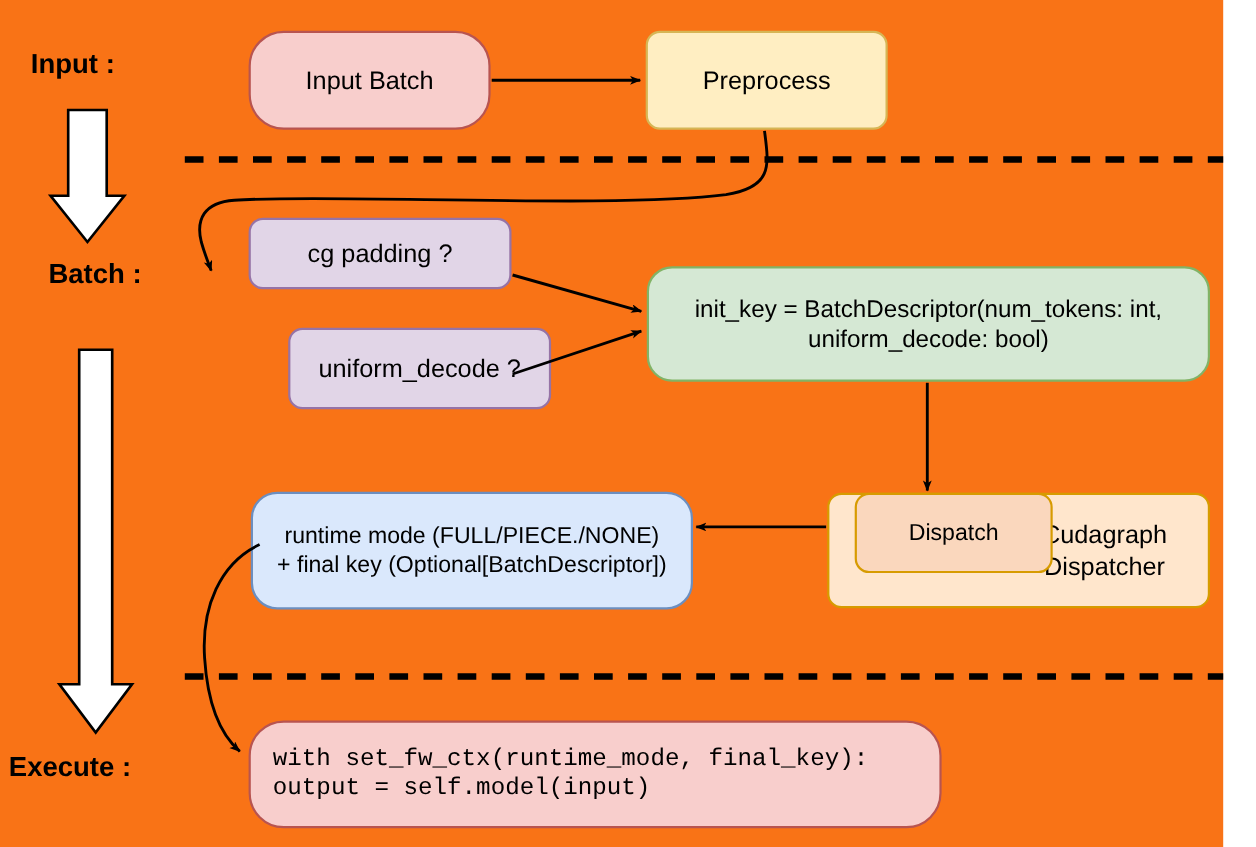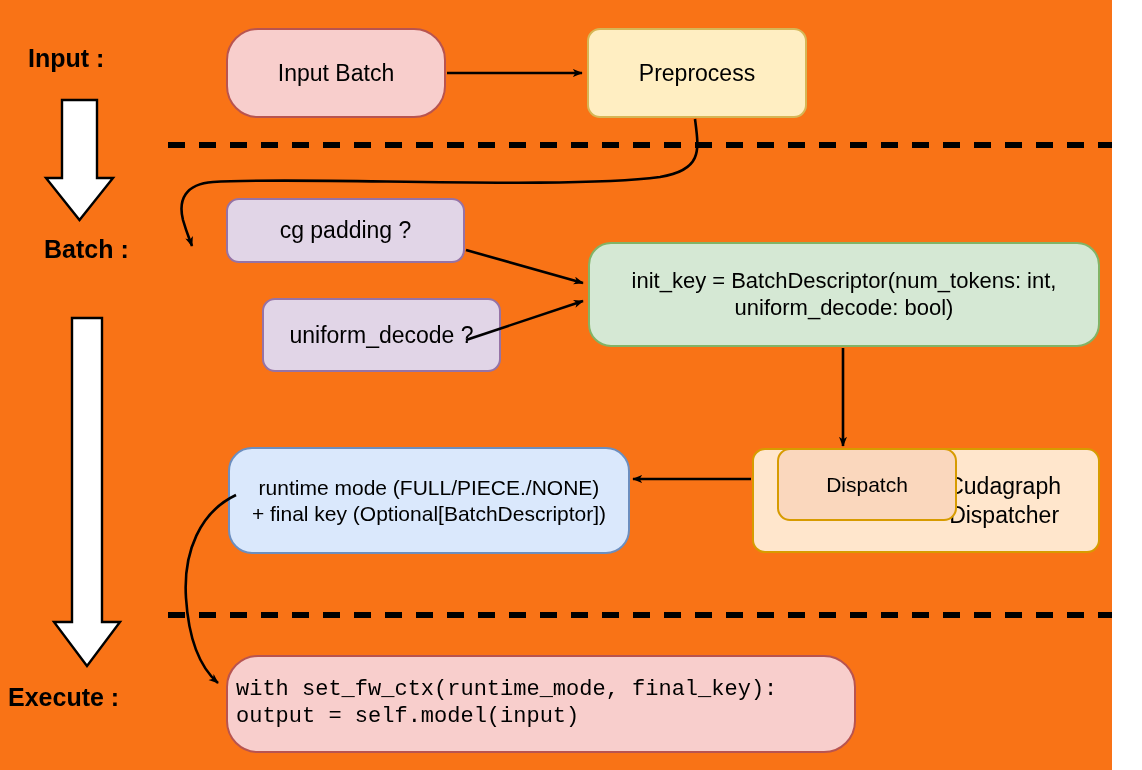--- a/index.html
+++ b/index.html
@@ -50,21 +50,21 @@
   .n-green  {background:#d5e8d4; border-color:#82b366;border-radius:23px;}
   .n-blue   {background:#dae8fc; border-color:#6c8ebf;}
   .n-orange-outer{background:#ffe6cc; border-color:#d79b00;}
   .n-orange-inner{background:#fad7bd; border-color:#d79b00;margin-left:25px;}
 
   .code-node{
     font-family:"Liberation Mono","DejaVu Sans Mono",monospace;
     font-size:22px;
     justify-content:flex-start;
     text-align:left;
-    padding-left:8px;
+    padding-left:20px;
   }
   .code-node .txt{text-align:left;}
 
   
   svg.overlay{
     position:absolute;
     left:0; top:0;
     width:1142px;
     height:770px;
     pointer-events:none;

